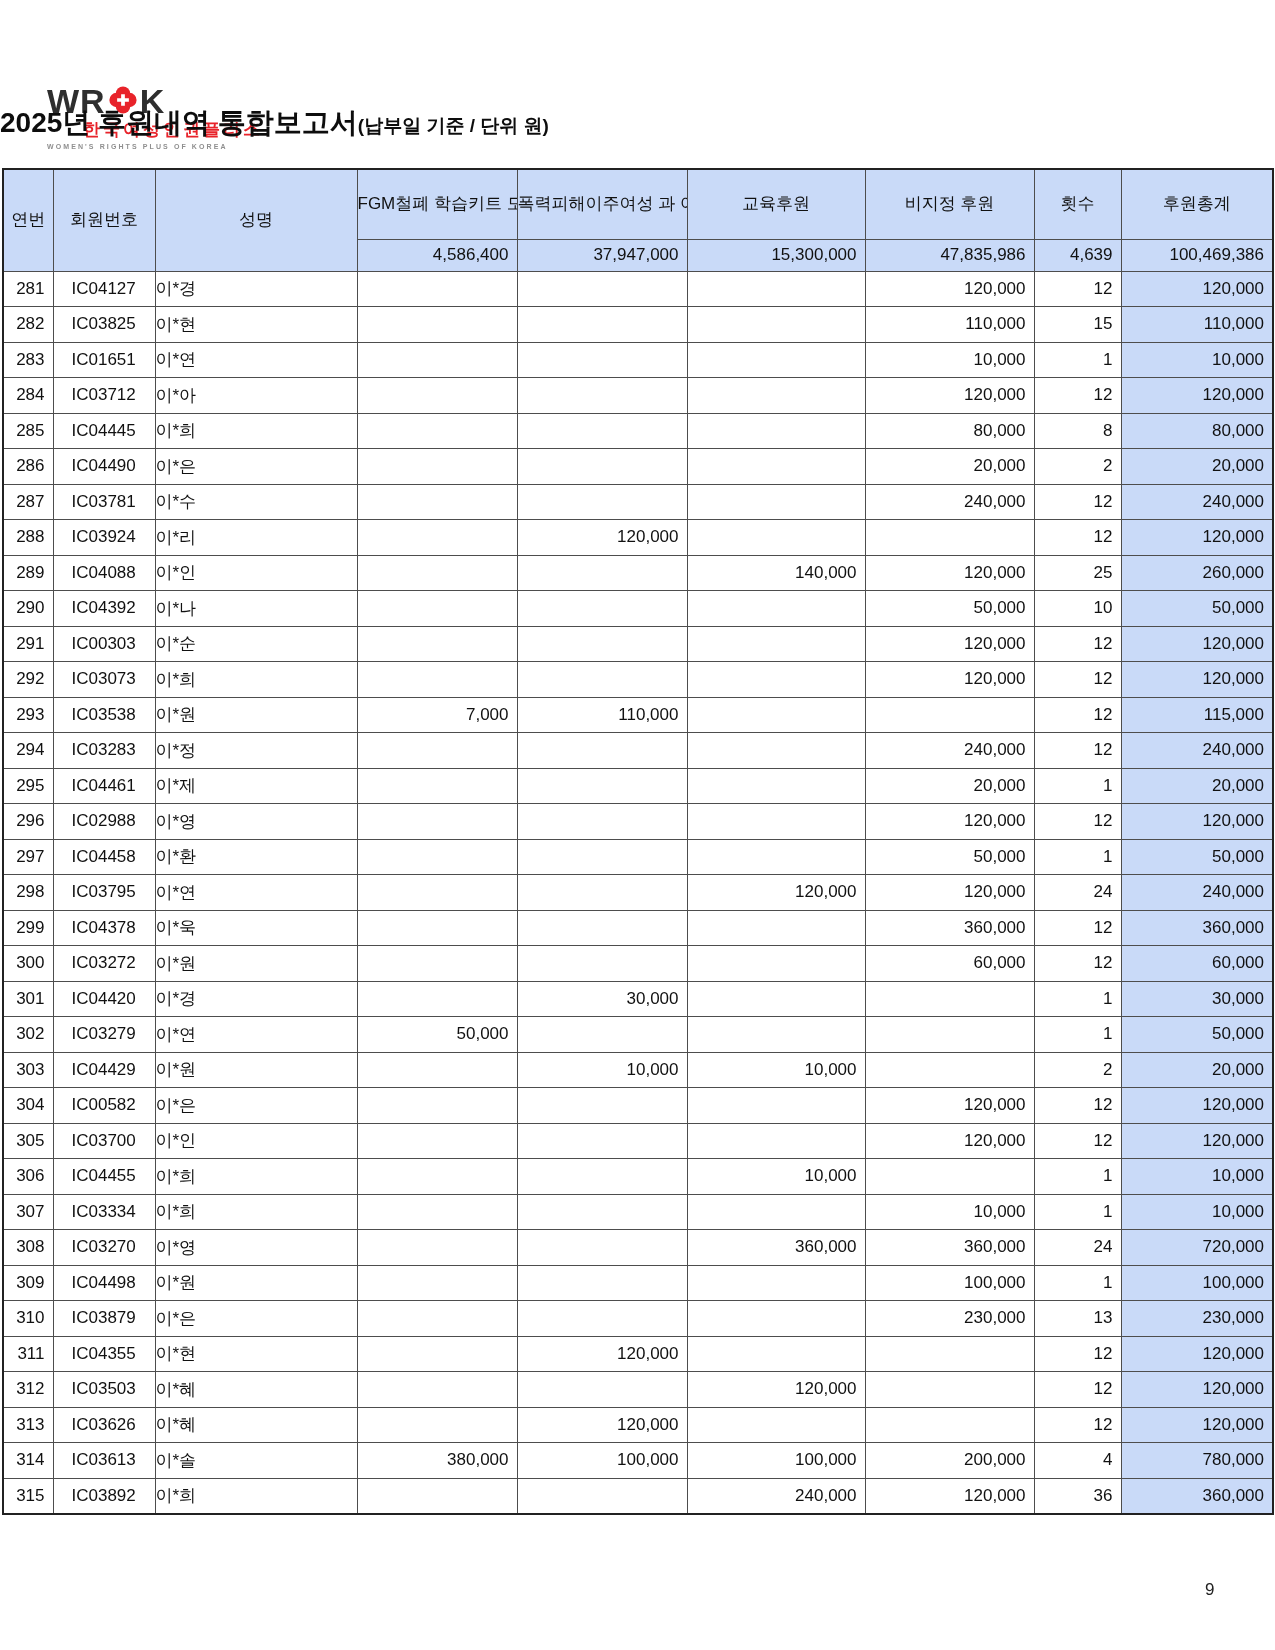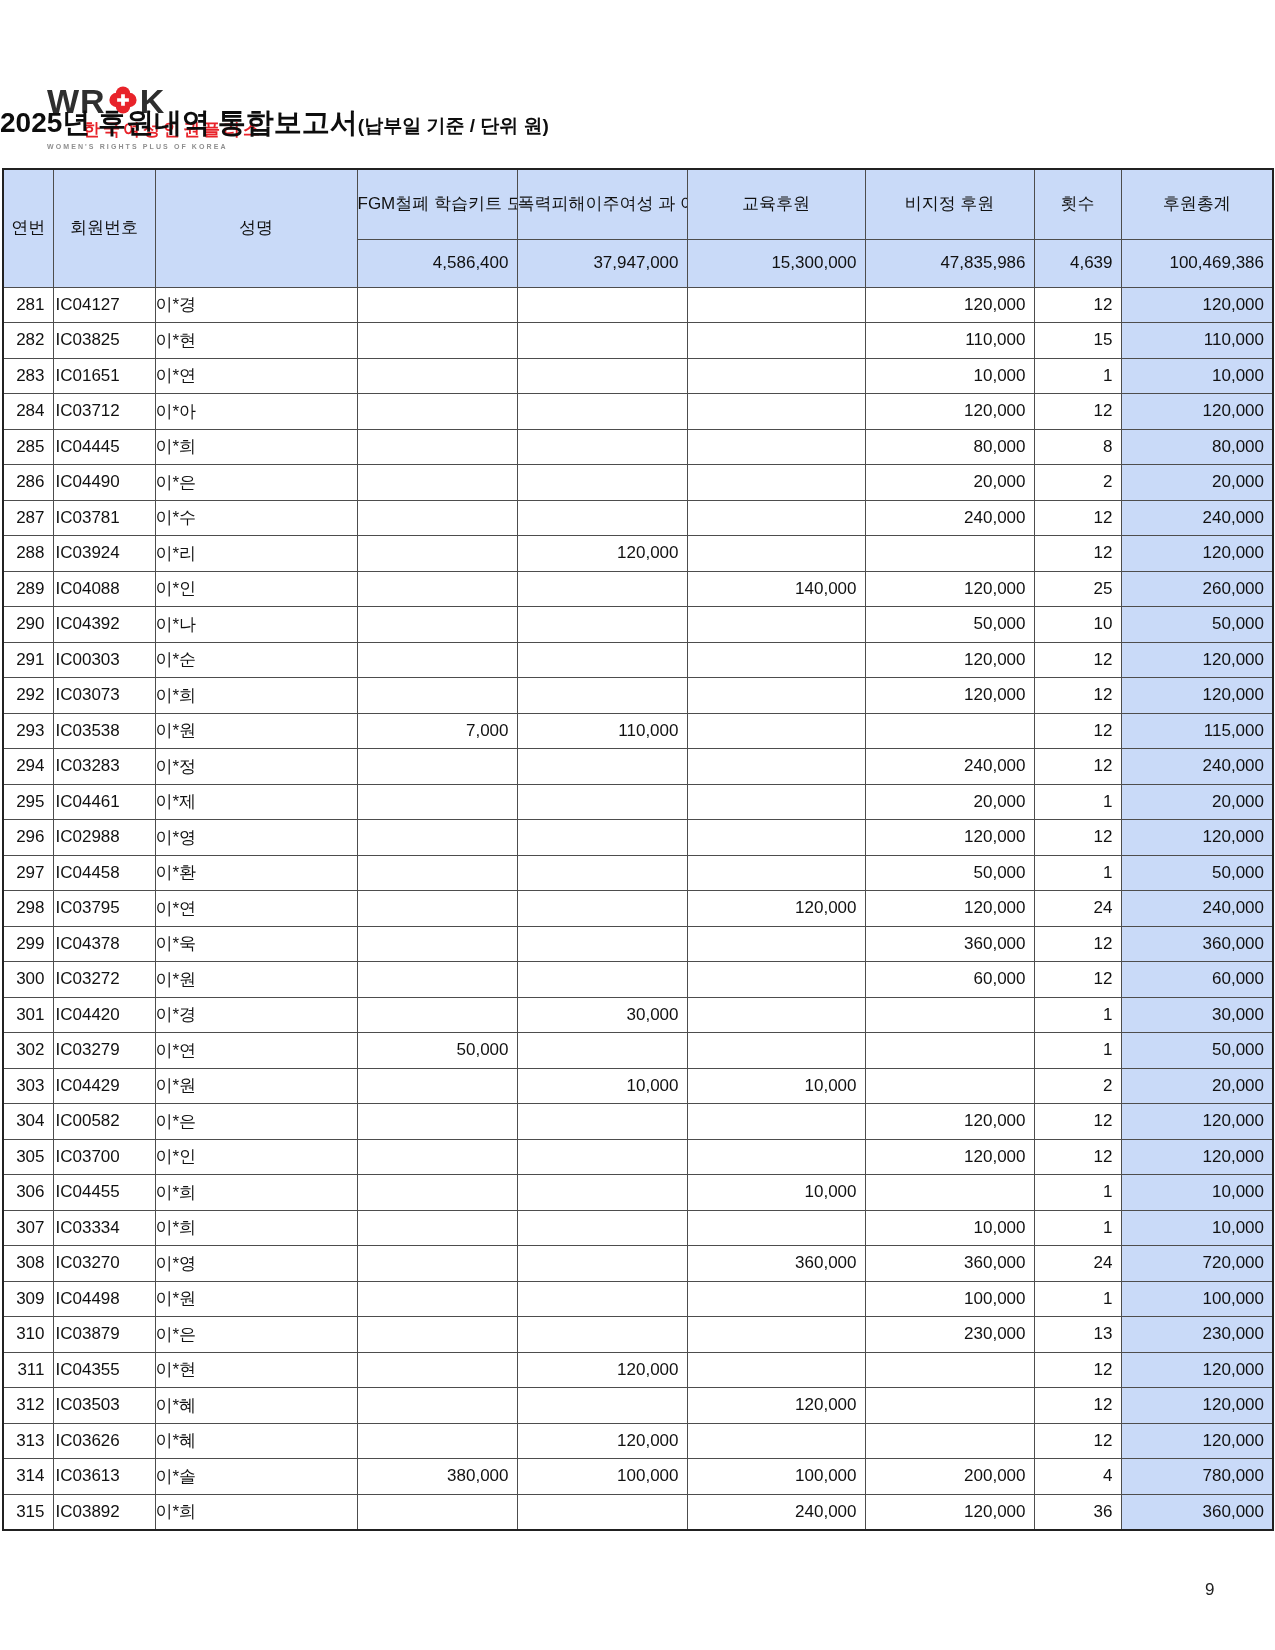--- a/index.html
+++ b/index.html
@@ -43,26 +43,26 @@
   thead th {
     background:#c9daf8;
     font-weight:400;
     text-align:center;
     vertical-align:middle;
     white-space:pre-line;
     line-height:1.45;
     font-size:17px;
   }
   tr.hdr-labels { height:70px; }
-  tr.hdr-totals { height:48px;margin-left:44px; }
+  tr.hdr-totals { height:32px;margin-left:44px; }
   tr.hdr-totals td { background:#c9daf8; text-align:right; padding-right:8px; vertical-align:middle; }
   tbody tr { height:35.5px; }
   tbody td { vertical-align:middle; background:#ffffff; }
   tbody td.al-right { text-align:right; padding-right:8px; }
-  tbody td.al-left  { text-align:left;  padding-left:2px; }
+  tbody td.al-left  { text-align:left;  padding-left:18px; }
   tbody td.al-center{ text-align:left; }
   tbody td.col-total { background:#c9daf8; }
 
   
   .page-number { position:absolute; left:1205px; top:1580px; font-size:17px; color:#222; }
 </style>
 </head>
 <body>
 
 <div class="page">

